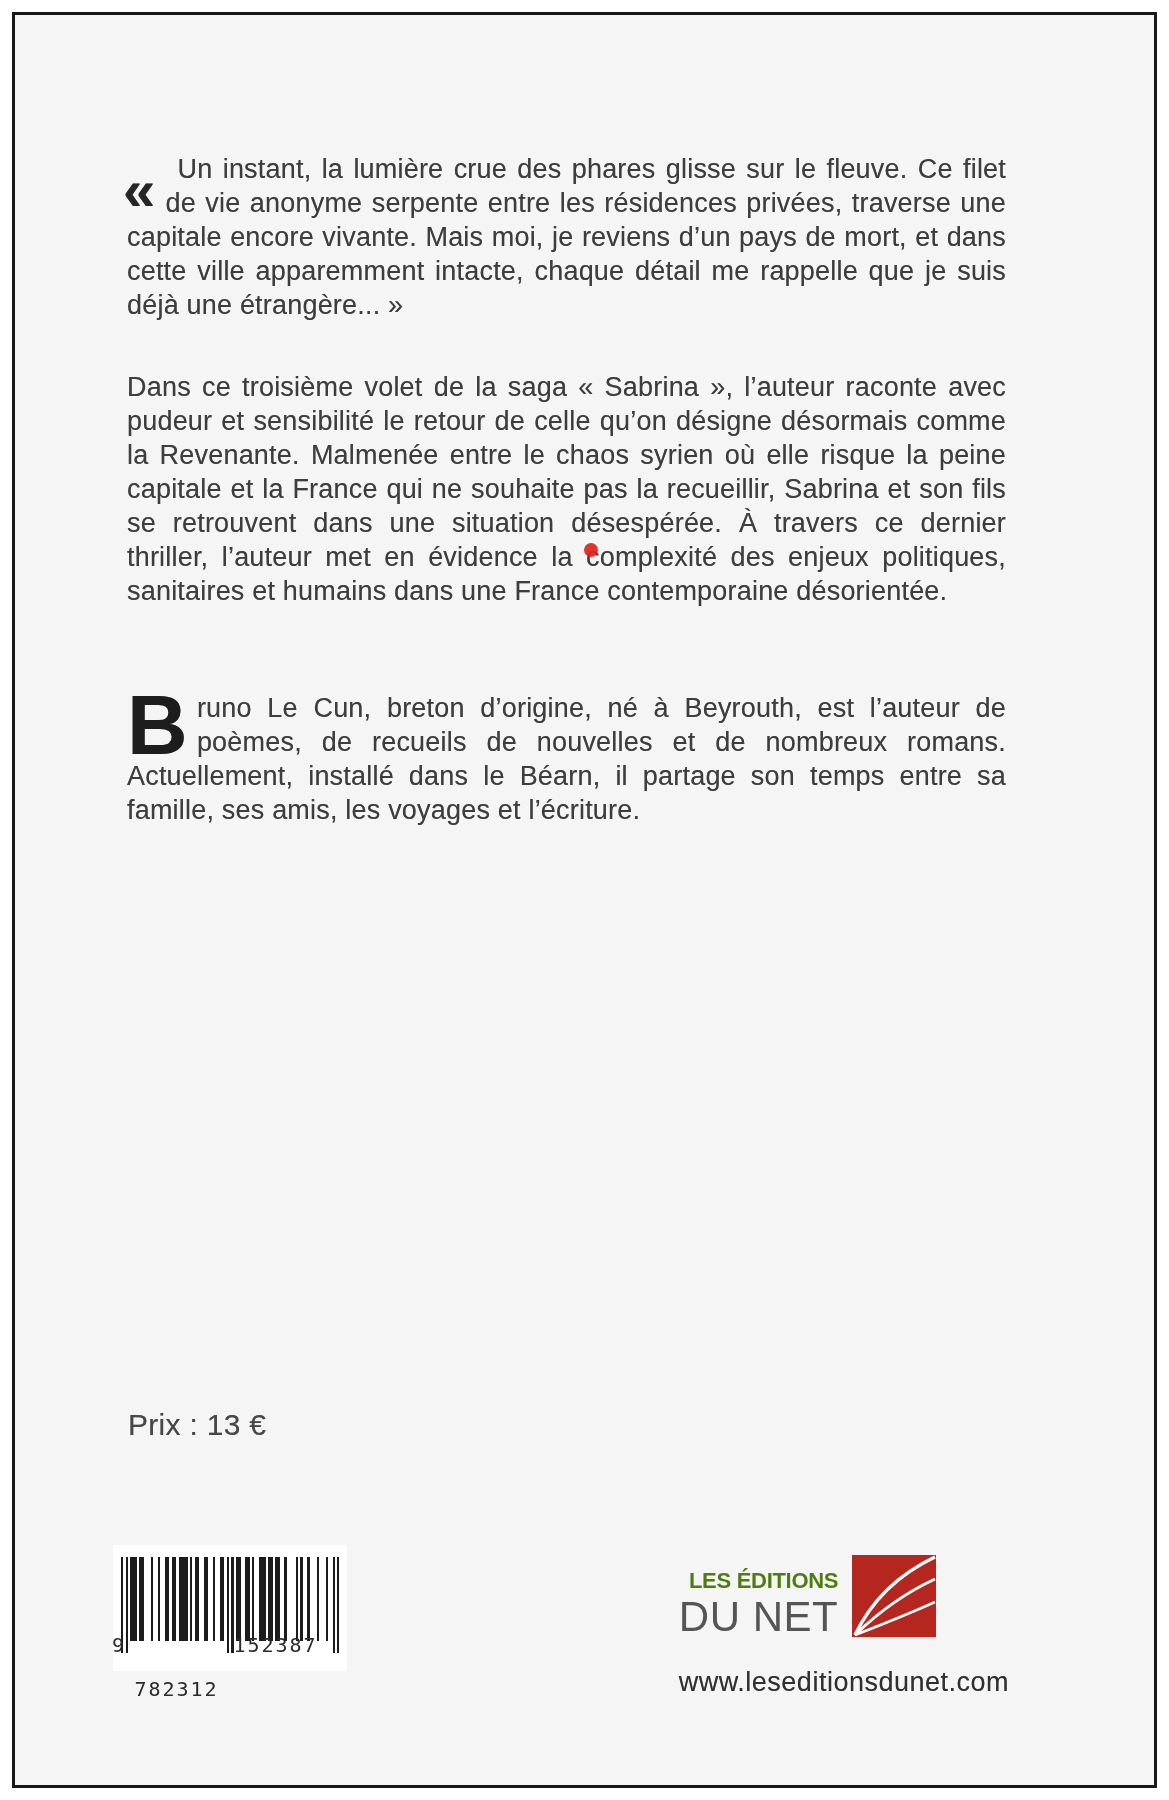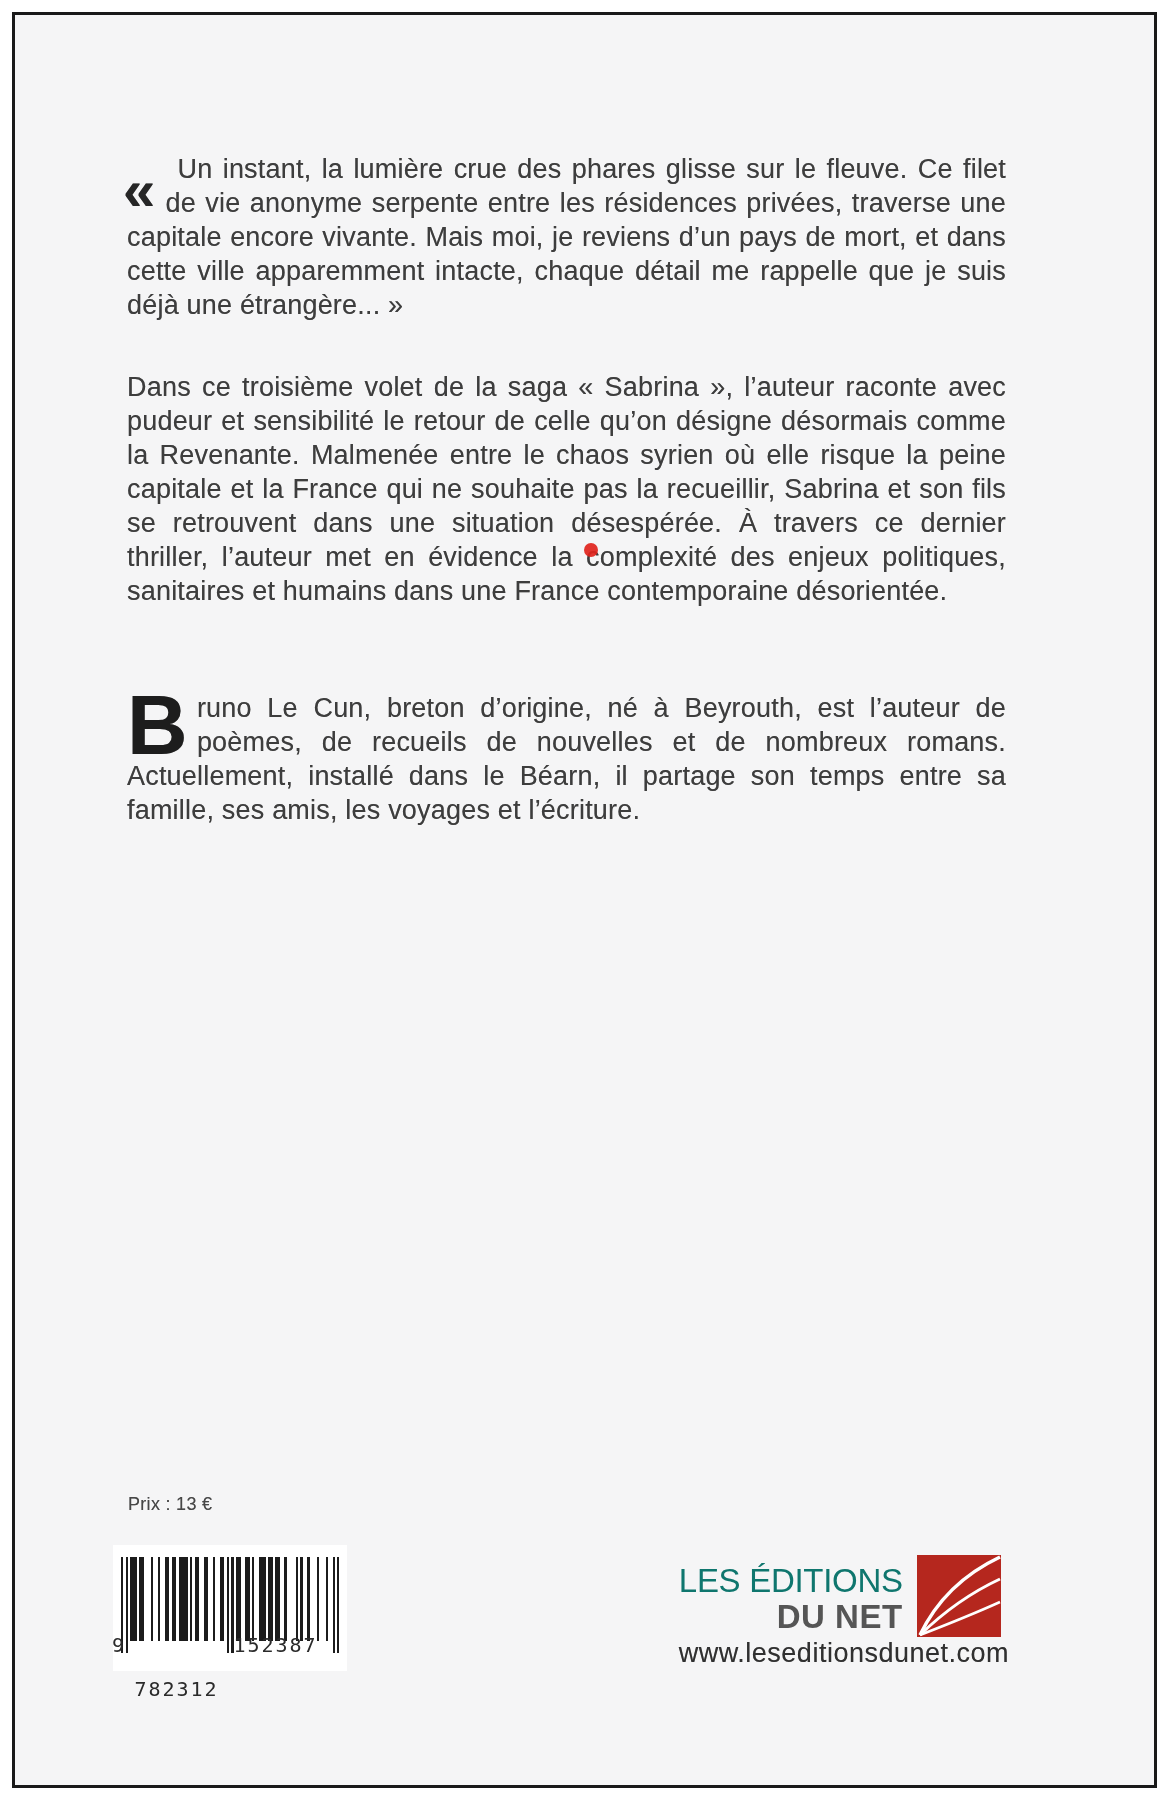--- a/index.html
+++ b/index.html
@@ -21,41 +21,41 @@
   .dot-c::after{
     content:"";position:absolute;left:-2px;top:3px;width:14px;height:14px;
     border-radius:50%;background:#e0231c;opacity:.92;
   }
   .bio{margin-top:83px;}
   .dropcap{
     float:left;font-size:84px;line-height:64px;font-weight:700;
     margin:2px 9px 0 0;color:#1d1d1d;
   }
   .price-block{
-    position:absolute;left:113px;top:1474px;
-    font-size:18px;line-height:31px;color:#474747;letter-spacing:.3px;
+    position:absolute;left:113px;top:1394px;
+    font-size:30px;line-height:31px;color:#474747;letter-spacing:.3px;
     text-shadow:0 0 .4px rgba(70,70,70,.5);
   }
   .barcode-box{
     position:absolute;left:98px;top:1530px;width:234px;height:126px;background:#ffffff;
   }
   .bars{position:absolute;left:8px;top:12px;width:219px;height:96px;}
   .bd{
     position:absolute;font-family:"DejaVu Sans Mono",monospace;
     font-size:20px;color:#2b2b2b;top:88px;letter-spacing:2px;
   }
   .bd1{left:-1px;}
   .bd2{left:15px;width:97px;text-align:center;margin-top:44px;}
   .bd3{left:114px;width:97px;text-align:center;}
   .publisher{position:absolute;top:1540px;right:145px;display:flex;flex-direction:column;}
   .logo-row{display:flex;gap:14px;align-items:flex-start;}
   .logo-text{text-align:right;margin-top:8px;}
-  .logo-line1{font-size:33px;line-height:36px;font-weight:400;color:#0f766e;letter-spacing:-.3px;}
-  .logo-line2{font-size:33px;line-height:36px;font-weight:700;color:#555555;letter-spacing:.5px;}
-  .website{align-self:center;margin-top:1px;font-size:27px;color:#303030;letter-spacing:.5px;
+  .logo-line1{font-size:22px;line-height:36px;font-weight:700;color:#4d7c0f;letter-spacing:-.3px;}
+  .logo-line2{font-size:42px;line-height:36px;font-weight:400;color:#555555;letter-spacing:.5px;}
+  .website{align-self:center;margin-top:30px;font-size:27px;color:#303030;letter-spacing:.5px;
     text-shadow:0 0 .4px rgba(70,70,70,.5);}
 </style>
 </head>
 <body>
 
 <div class="page">
 
   <div class="content">
     <p class="quote">
       <span class="guillemet">«</span><span>Un instant, la lumière crue des phares glisse sur le fleuve. Ce filet de vie anonyme serpente entre les résidences privées, traverse une capitale encore vivante. Mais moi, je reviens d’un pays de mort, et dans cette ville apparemment intacte, chaque détail me rappelle que je suis déjà une étrangère... »</span>

